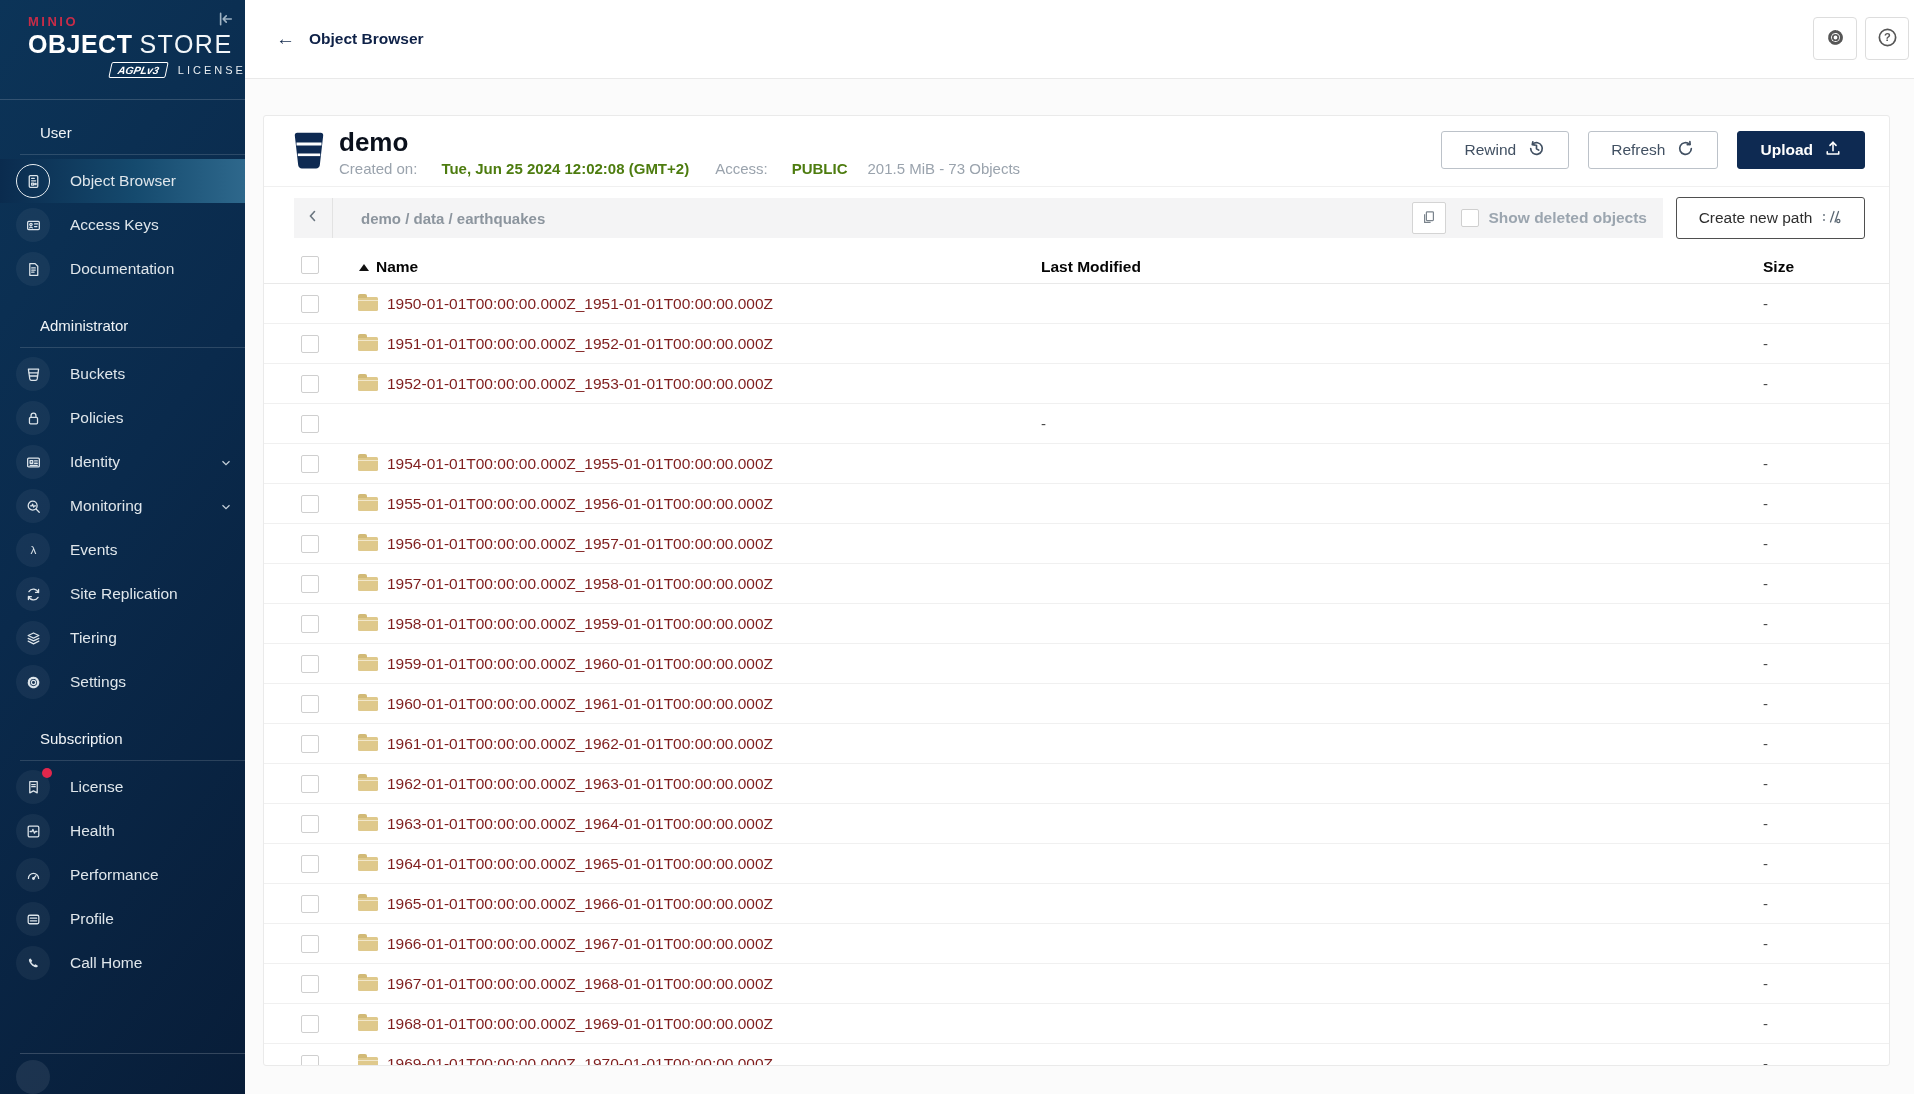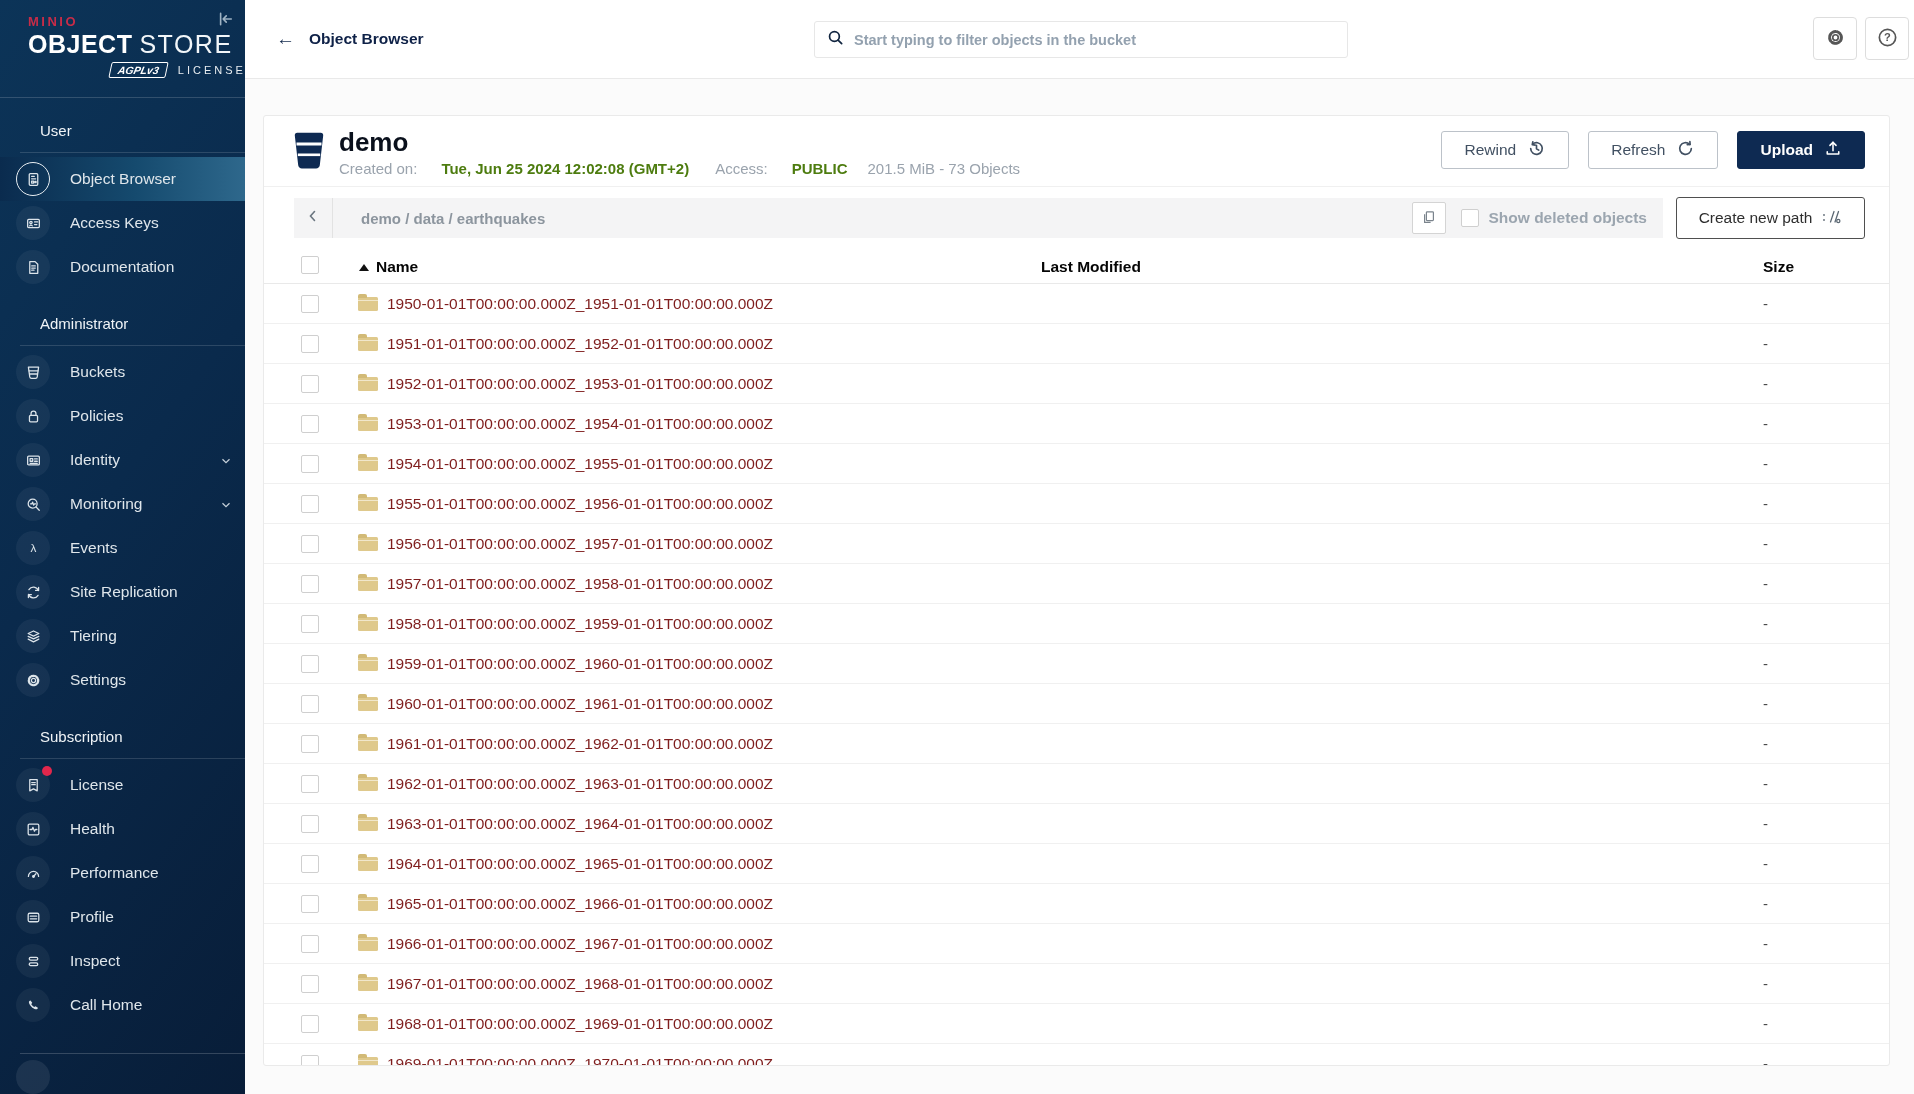--- a/index.html
+++ b/index.html
@@ -310,57 +310,39 @@
               <svg width="17" height="17" viewBox="0 0 16 16">
                 <rect x="3" y="4" width="10" height="8" rx="1.4"></rect>
                 <path d="M5 6.8h6M5 9.2h6"></path>
               </svg>
             </span>
             <span class="nav-label">Profile</span>
           </div>
           <div class="nav-item">
             <span class="nav-ico">
               <svg width="17" height="17" viewBox="0 0 16 16">
-                <rect x="4" y="4.2" width="8" height="2.6" rx="1.3"></rect>
-                <rect x="4" y="9.2" width="8" height="2.6" rx="1.3"></rect>
-              </svg>
-            </span>
-            <span class="nav-label">Inspect</span>
-          </div>
-          <div class="nav-item">
-            <span class="nav-ico">
-              <svg width="17" height="17" viewBox="0 0 16 16">
                 <path d="M5.2 3.2c-1 .1-1.7 1-1.5 2 .7 3 3.4 5.7 6.4 6.4 1 .2 1.9-.5 2-1.5l-2.2-1.4-1.3.8a7.8 7.8 0 0 1-2.7-2.7l.9-1.3z" fill="#DCE4EA" stroke="none"></path>
               </svg>
             </span>
             <span class="nav-label">Call Home</span>
           </div>
         </div>
       </nav>
 
     <div class="sidebar-bottom">
       <div class="stub"></div>
     </div>
   </aside>
 
   <div class="main">
 
     <header class="topbar">
       <div class="back-group">
         <span class="back-arrow">←</span>
         <span class="topbar-title">Object Browser</span>
-      </div>
-      <div class="search-wrap">
-        <span>
-          <svg width="17" height="17" viewBox="0 0 16 16">
-              <circle cx="7" cy="7" r="4.6"></circle>
-              <path d="M10.4 10.4l3.4 3.4"></path>
-            </svg>
-        </span>
-        <input class="search-input" type="text" placeholder="Start typing to filter objects in the bucket" style="">
       </div>
       <div class="top-iconbtns">
         <button class="iconbtn">
           <span>
             <svg width="21" height="21" viewBox="0 0 16 16">
                 <circle cx="8" cy="8" r="2.1"></circle>
                 <circle cx="8" cy="8" r="4.5" stroke-width="2.3" stroke-dasharray="2.3 1.4"></circle>
               </svg>
           </span>
         </button>
@@ -512,24 +494,20 @@
       <span class="row-name">1952-01-01T00:00:00.000Z_1953-01-01T00:00:00.000Z</span>
     </div>
     <div></div>
     <div class="td-size">-</div>
   </div>
 
   <div class="grid-row trow">
     <div class="td-check">
       <span class="cb"></span>
     </div>
-    <div class="td-name">
-      <span class="folder"></span>
-      <span class="row-name">1953-01-01T00:00:00.000Z_1954-01-01T00:00:00.000Z</span>
-    </div>
     <div></div>
     <div class="td-size">-</div>
   </div>
 
   <div class="grid-row trow">
     <div class="td-check">
       <span class="cb"></span>
     </div>
     <div class="td-name">
       <span class="folder"></span>

